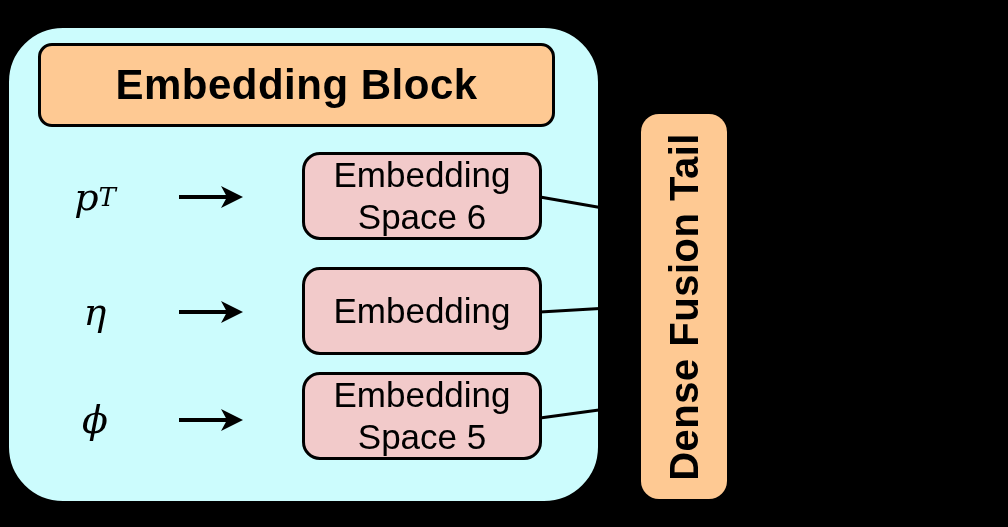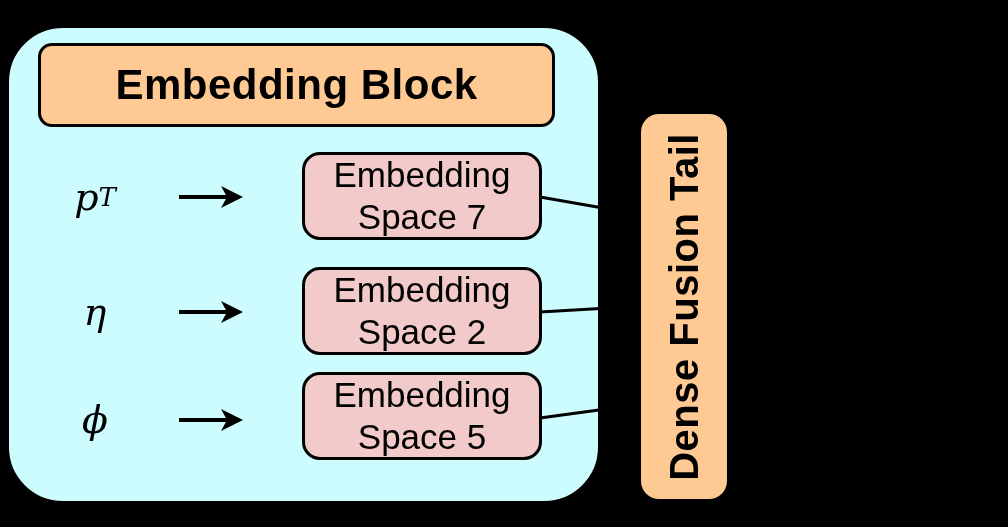--- a/index.html
+++ b/index.html
@@ -62,34 +62,33 @@
   <div class="row-label lbl1">
     <span>p</span>
       <span class="sub">T</span>
   </div>
   <svg class="arrow arr1" viewBox="0 0 64 26">
     <line x1="0" y1="13" x2="48" y2="13" stroke="#000" stroke-width="4"></line>
     <polygon points="42,2 64,13 42,24 48,13" fill="#000"></polygon>
   </svg>
   <div class="space-box sb1">
     <div>Embedding</div>
-    <div>Space 7</div>
+    <div>Space 6</div>
   </div>
 
   <div class="row-label lbl2">
     <span>η</span>
       <span class="sub"></span>
   </div>
   <svg class="arrow arr2" viewBox="0 0 64 26">
     <line x1="0" y1="13" x2="48" y2="13" stroke="#000" stroke-width="4"></line>
     <polygon points="42,2 64,13 42,24 48,13" fill="#000"></polygon>
   </svg>
   <div class="space-box sb2">
     <div>Embedding</div>
-    <div>Space 2</div>
   </div>
 
   <div class="row-label lbl3">
     <span>ϕ</span>
       <span class="sub"></span>
   </div>
   <svg class="arrow arr3" viewBox="0 0 64 26">
     <line x1="0" y1="13" x2="48" y2="13" stroke="#000" stroke-width="4"></line>
     <polygon points="42,2 64,13 42,24 48,13" fill="#000"></polygon>
   </svg>

